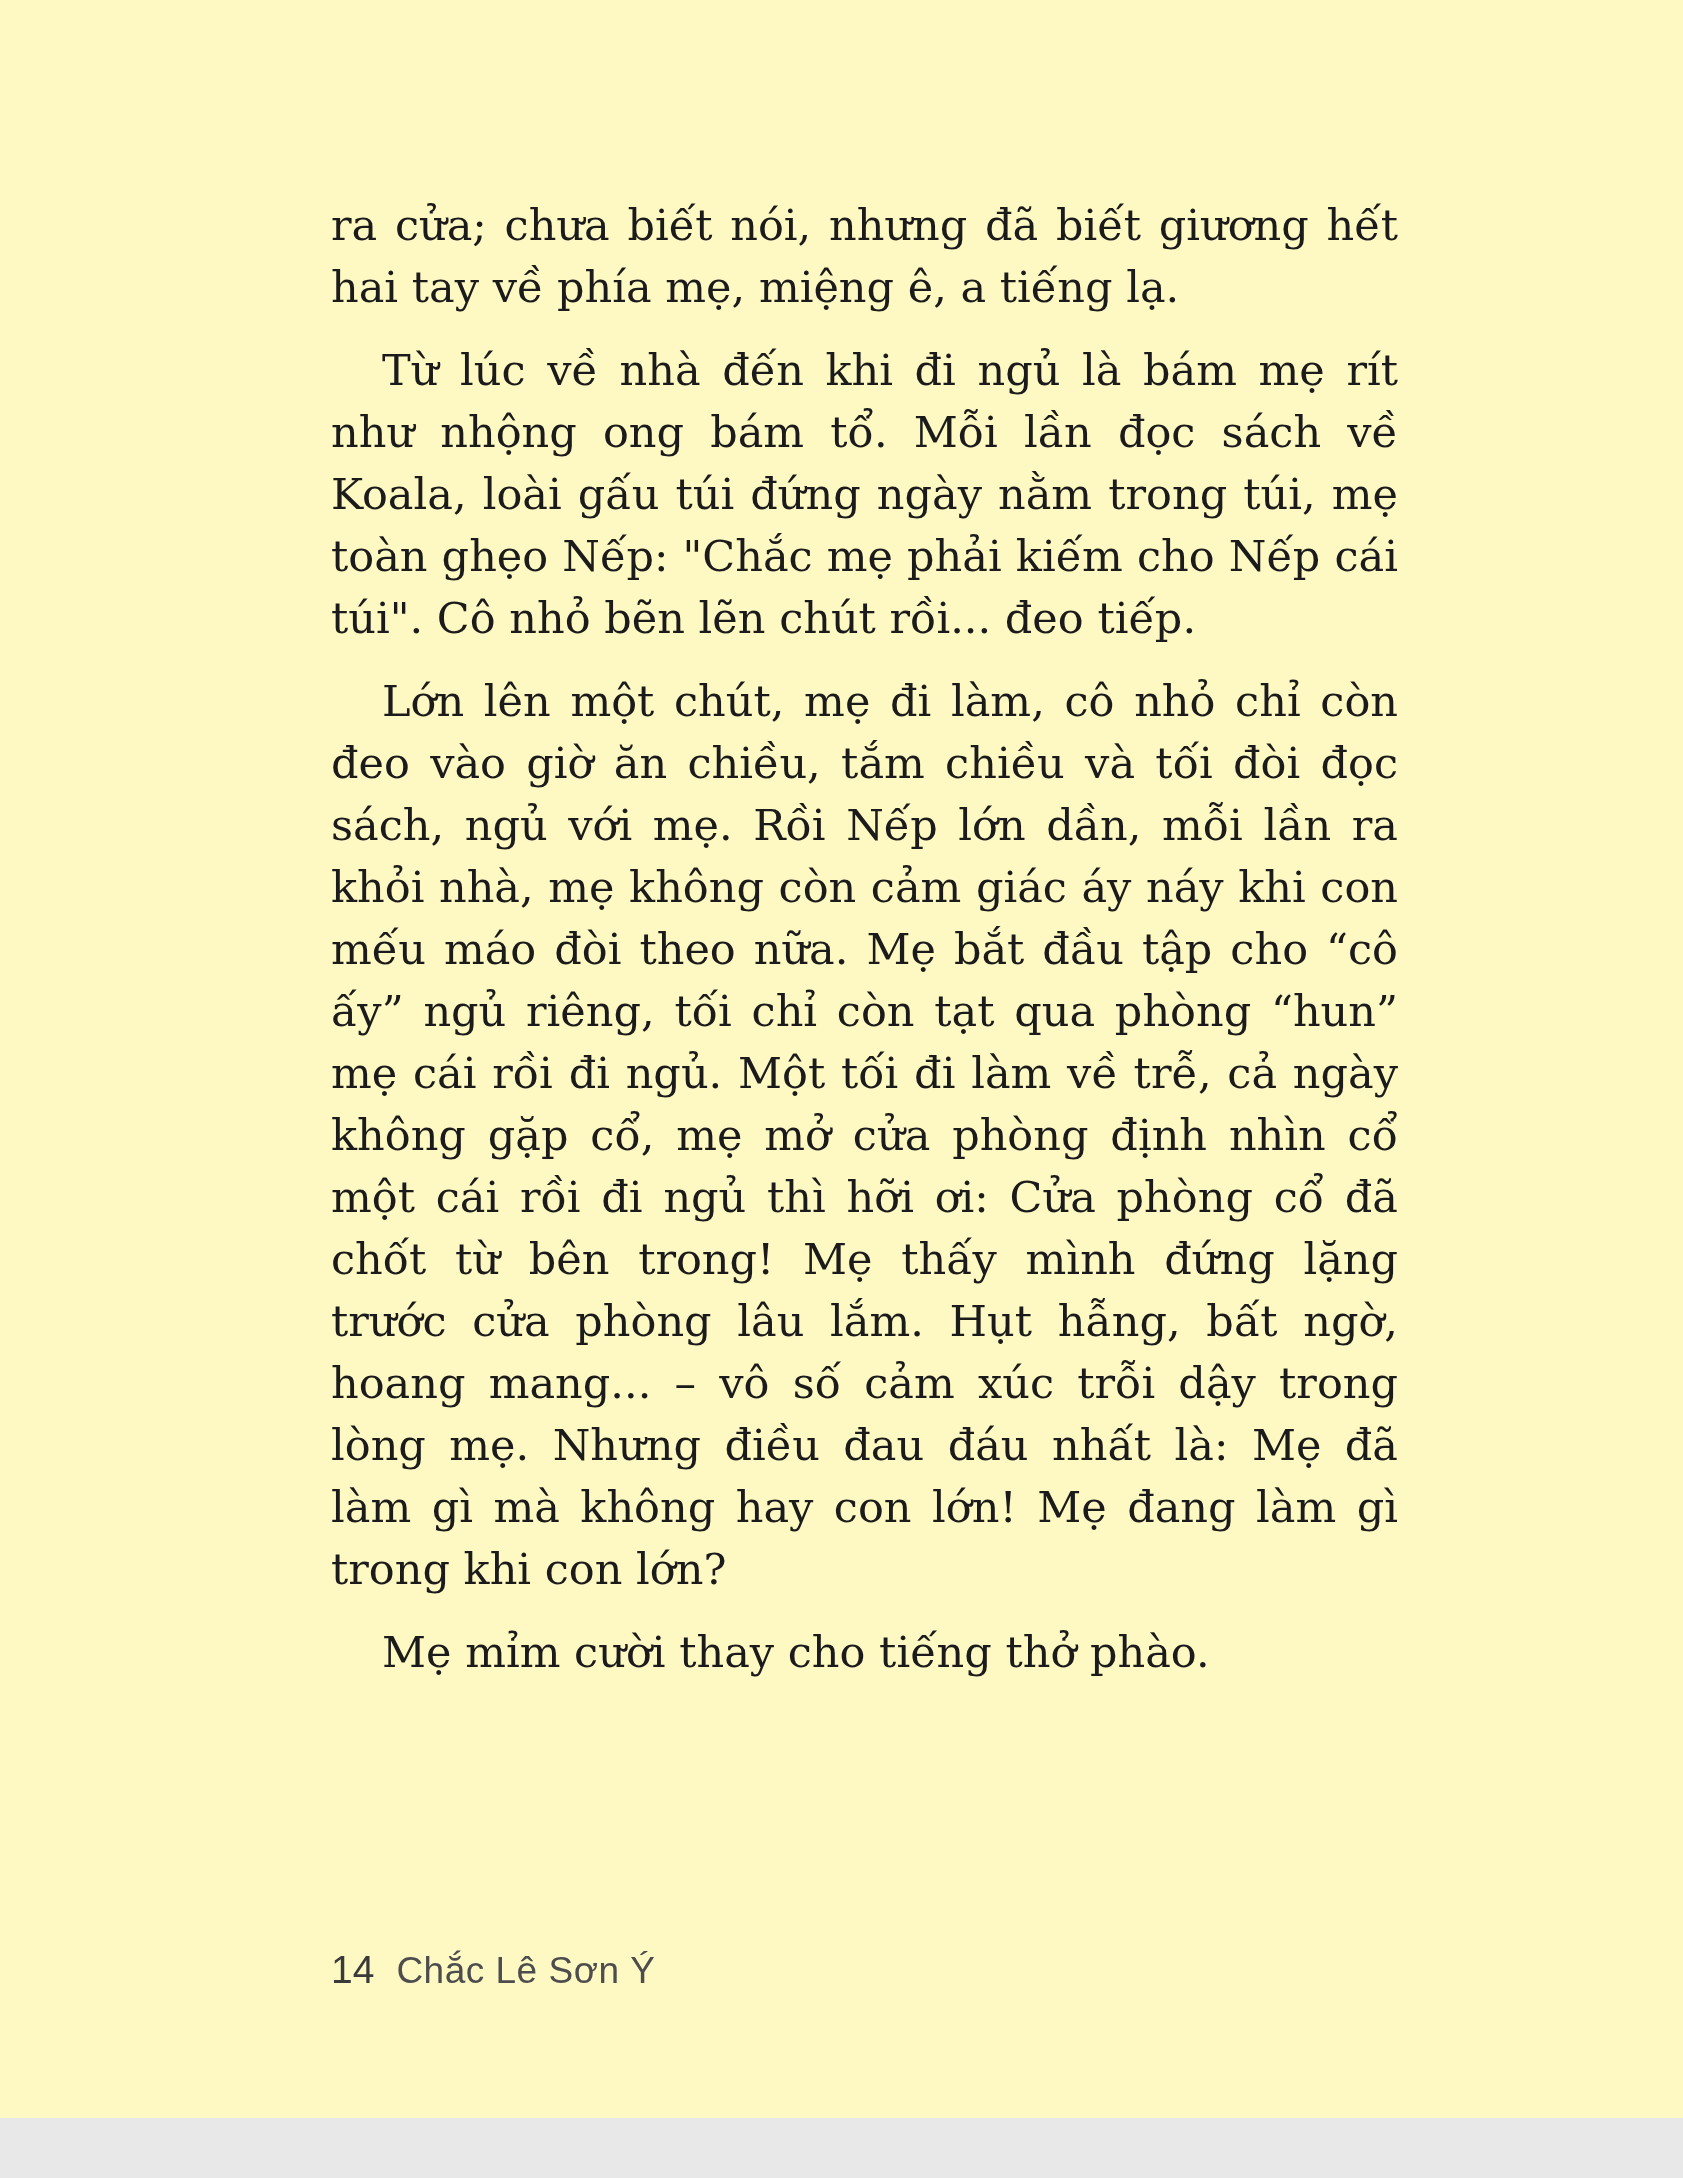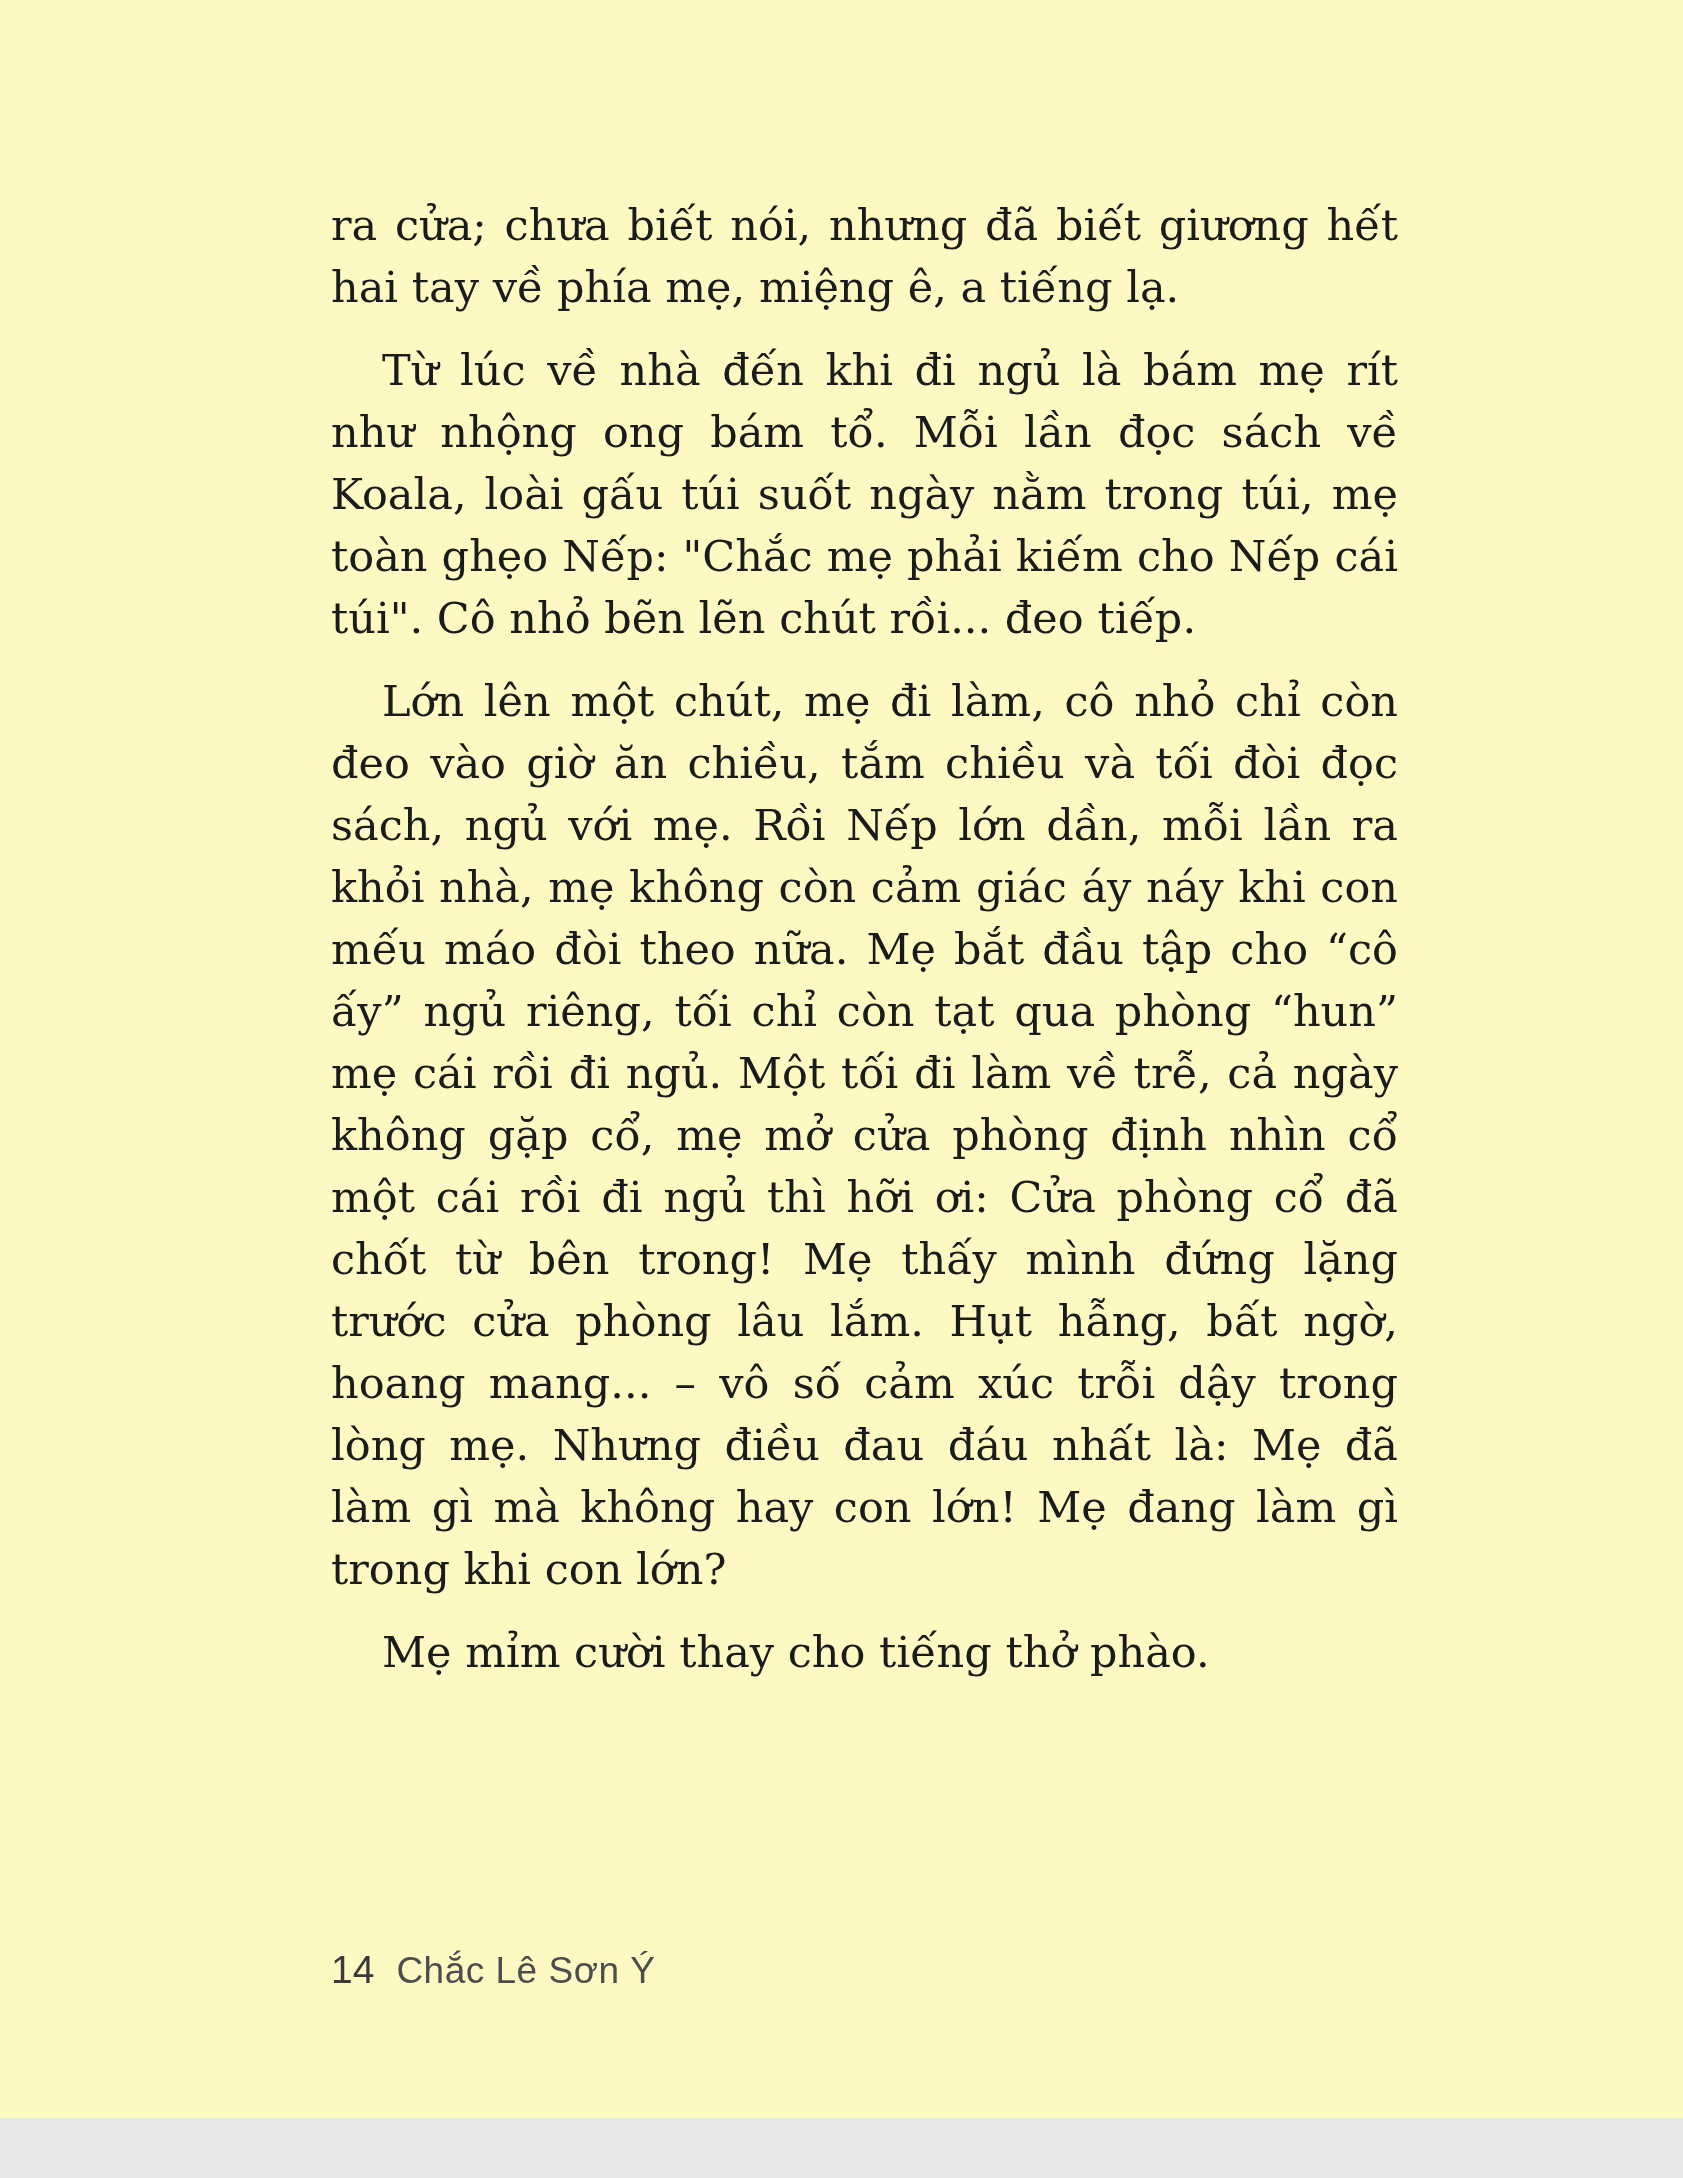--- a/index.html
+++ b/index.html
@@ -56,21 +56,21 @@
   }
 </style>
 </head>
 <body>
 
 <div class="page">
 
   <main class="text-block">
 
   <p>ra cửa; chưa biết nói, nhưng đã biết giương hết hai tay về phía mẹ, miệng ê, a tiếng lạ.</p>
-      <p class="indent">Từ lúc về nhà đến khi đi ngủ là bám mẹ rít như nhộng ong bám tổ. Mỗi lần đọc sách về Koala, loài gấu túi suốt ngày nằm trong túi, mẹ toàn ghẹo Nếp: "Chắc mẹ phải kiếm cho Nếp cái túi". Cô nhỏ bẽn lẽn chút rồi... đeo tiếp.</p>
+      <p class="indent">Từ lúc về nhà đến khi đi ngủ là bám mẹ rít như nhộng ong bám tổ. Mỗi lần đọc sách về Koala, loài gấu túi đứng ngày nằm trong túi, mẹ toàn ghẹo Nếp: "Chắc mẹ phải kiếm cho Nếp cái túi". Cô nhỏ bẽn lẽn chút rồi... đeo tiếp.</p>
       <p class="indent">Lớn lên một chút, mẹ đi làm, cô nhỏ chỉ còn đeo vào giờ ăn chiều, tắm chiều và tối đòi đọc sách, ngủ với mẹ. Rồi Nếp lớn dần, mỗi lần ra khỏi nhà, mẹ không còn cảm giác áy náy khi con mếu máo đòi theo nữa. Mẹ bắt đầu tập cho “cô ấy” ngủ riêng, tối chỉ còn tạt qua phòng “hun” mẹ cái rồi đi ngủ. Một tối đi làm về trễ, cả ngày không gặp cổ, mẹ mở cửa phòng định nhìn cổ một cái rồi đi ngủ thì hỡi ơi: Cửa phòng cổ đã chốt từ bên trong! Mẹ thấy mình đứng lặng trước cửa phòng lâu lắm. Hụt hẫng, bất ngờ, hoang mang... – vô số cảm xúc trỗi dậy trong lòng mẹ. Nhưng điều đau đáu nhất là: Mẹ đã làm gì mà không hay con lớn! Mẹ đang làm gì trong khi con lớn?</p>
       <p class="indent">Mẹ mỉm cười thay cho tiếng thở phào.</p>
     </main>
 
   <footer class="footer">
     <span class="page-number">14</span>
     <span class="author-name">Chắc Lê Sơn Ý</span>
   </footer>
 
 </div>

